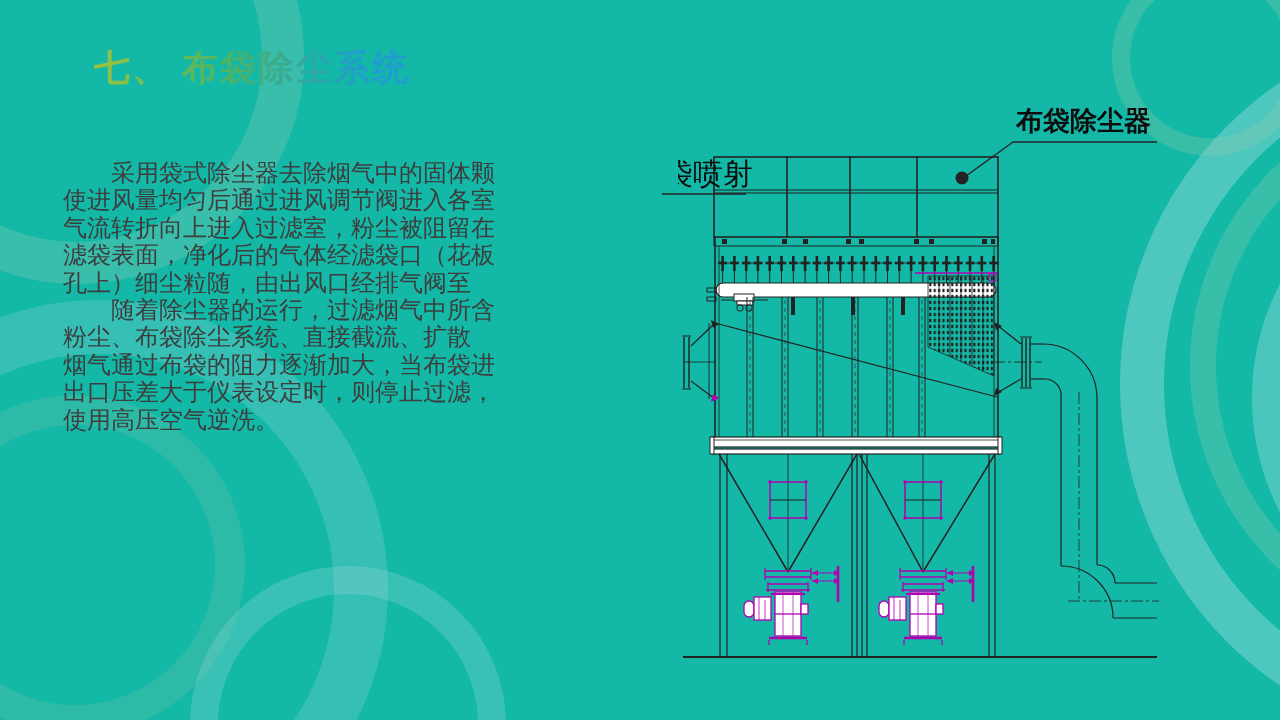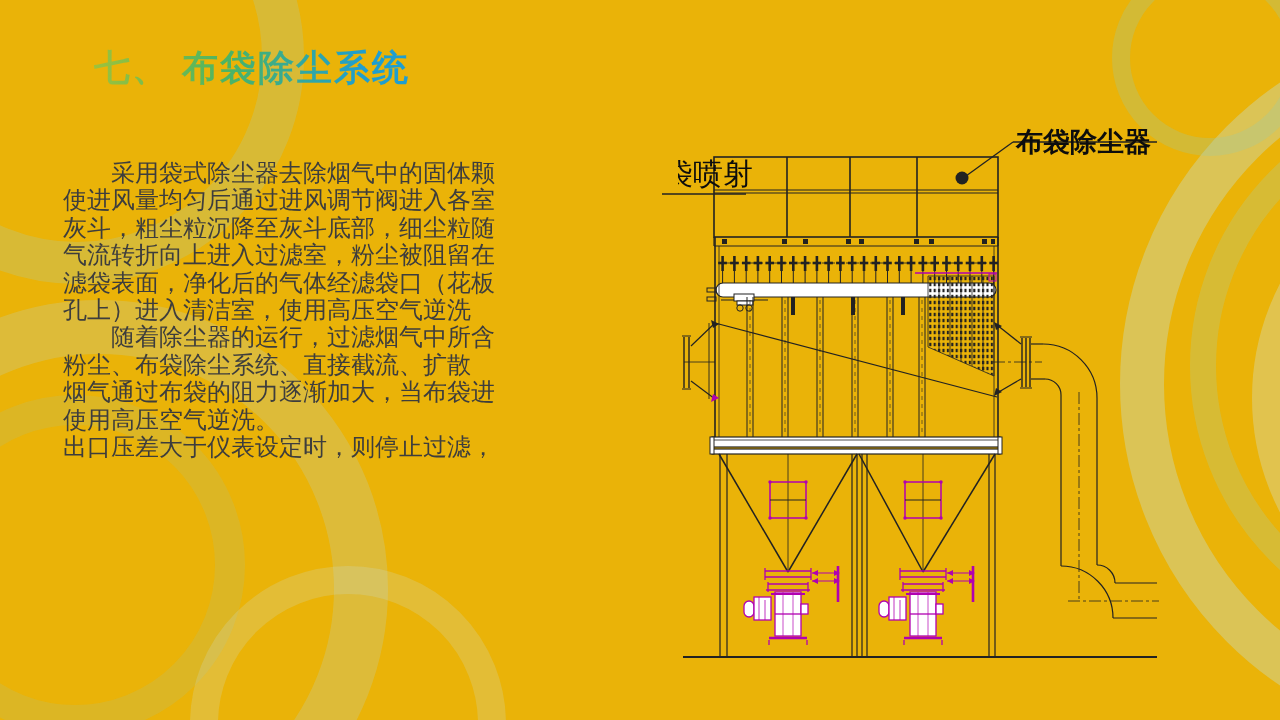--- a/index.html
+++ b/index.html
@@ -1,18 +1,18 @@
 <!DOCTYPE html>
 <html style="--ink: #222222; --magenta: #b100b1; --text-color: #3d3d3d; --title-gradient-start: #9cc23c; --title-gradient-mid: #4cb463; --title-gradient-end: #1f9ecf;"><head>
 <meta charset="utf-8">
 <style>
   html,body{margin:0;padding:0;}
   .slide{
     position:relative; width:1280px; height:720px; overflow:hidden;
-    background:#eab308;
+    background:#14b8a6;
     font-family:"Liberation Sans", sans-serif;
   }
   
   .ring{position:absolute; border-radius:50%; pointer-events:none;}
   .r1{left:-150px; top:-170px; width:370px; height:370px; border:42px solid rgba(168,210,184,0.26);}
   .r2{left:-190px; top:300px; width:470px; height:470px; border:54px solid rgba(176,217,231,0.22);}
   .r2b{left:-95px; top:395px; width:280px; height:280px; border:30px solid rgba(158,202,164,0.18);}
   .r3{left:1120px; top:20px; width:640px; height:640px; border:44px solid rgba(190,228,238,0.34);}
   .r3b{left:1190px; top:90px; width:500px; height:500px; border:26px solid rgba(163,212,182,0.26);}
   .r3c{left:1252px; top:150px; width:380px; height:380px; border:58px solid rgba(205,233,243,0.30);}
@@ -28,21 +28,21 @@
   }
   .bodytext{
     position:absolute; left:63px; top:143px; width:480px;
     color:var(--text-color);
     font-size:24px; font-weight:500; line-height:27.4px;margin-top:16px;
   }
   .tl{white-space:nowrap;}
 
   .diagram-label-device{
     position:absolute; left:1016px; top:103px;
-    font-size:27px; font-weight:700; color:#0d0d0d; white-space:nowrap;margin-top:21px;
+    font-size:27px; font-weight:700; color:#0d0d0d; white-space:nowrap;
   }
   .diagram-label-injection{
     position:absolute; left:678px; top:154px; width:76px; height:40px;
     overflow:hidden;
   }
   .diagram-label-injection span{
     display:inline-block; margin-left:-15px;
     font-size:30px; font-weight:400; color:#0d0d0d; white-space:nowrap;
   }
   svg.diag{position:absolute; left:0; top:0;}
@@ -63,29 +63,28 @@
   <div class="ring r3b"></div>
   <div class="ring r3c"></div>
   <div class="ring r4"></div>
   <div class="ring r5"></div>
 
   <div class="title">七、 布袋除尘系统</div>
 
   <div class="bodytext">
     <div class="tl">　　采用袋式除尘器去除烟气中的固体颗</div>
     <div class="tl">使进风量均匀后通过进风调节阀进入各室</div>
-    <div class="tl">灰斗，粗尘粒沉降至灰斗底部，细尘粒随</div>
     <div class="tl">气流转折向上进入过滤室，粉尘被阻留在</div>
     <div class="tl">滤袋表面，净化后的气体经滤袋口（花板</div>
-    <div class="tl">孔上）进入清洁室，使用高压空气逆洗</div>
+    <div class="tl">孔上）细尘粒随，由出风口经排气阀至</div>
     <div class="tl">　　随着除尘器的运行，过滤烟气中所含</div>
     <div class="tl">粉尘、布袋除尘系统、直接截流、扩散</div>
     <div class="tl">烟气通过布袋的阻力逐渐加大，当布袋进</div>
+    <div class="tl">出口压差大于仪表设定时，则停止过滤，</div>
     <div class="tl">使用高压空气逆洗。</div>
-    <div class="tl">出口压差大于仪表设定时，则停止过滤，</div>
   </div>
 
   <svg class="diag" width="1280" height="720" viewBox="0 0 1280 720">
     <defs>
       <pattern id="hatch" width="4.4" height="6" patternUnits="userSpaceOnUse">
         <rect x="0.8" y="0.8" width="2.2" height="3.4" class="fi"></rect>
       </pattern>
       <g id="valve">
         <line x1="0" y1="270" x2="0" y2="284" class="ln" stroke-width="1"></line>
         <line x1="0" y1="256" x2="0" y2="271" class="ln" stroke-width="2.6"></line>

